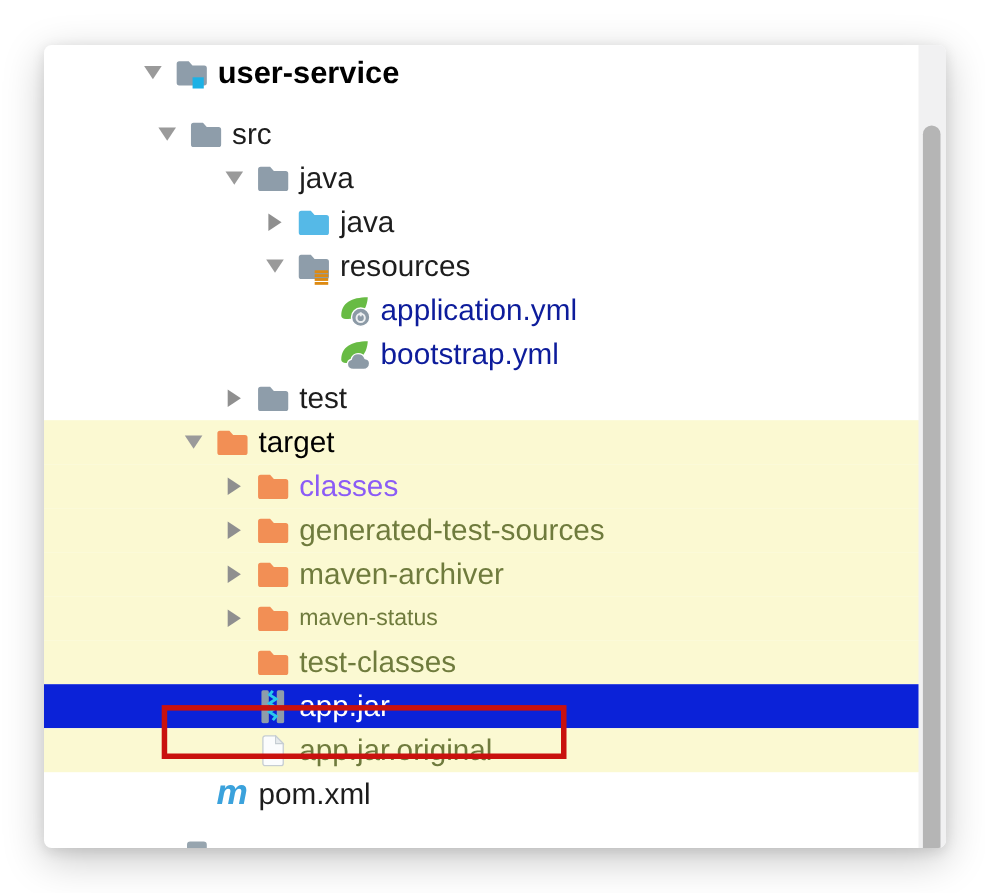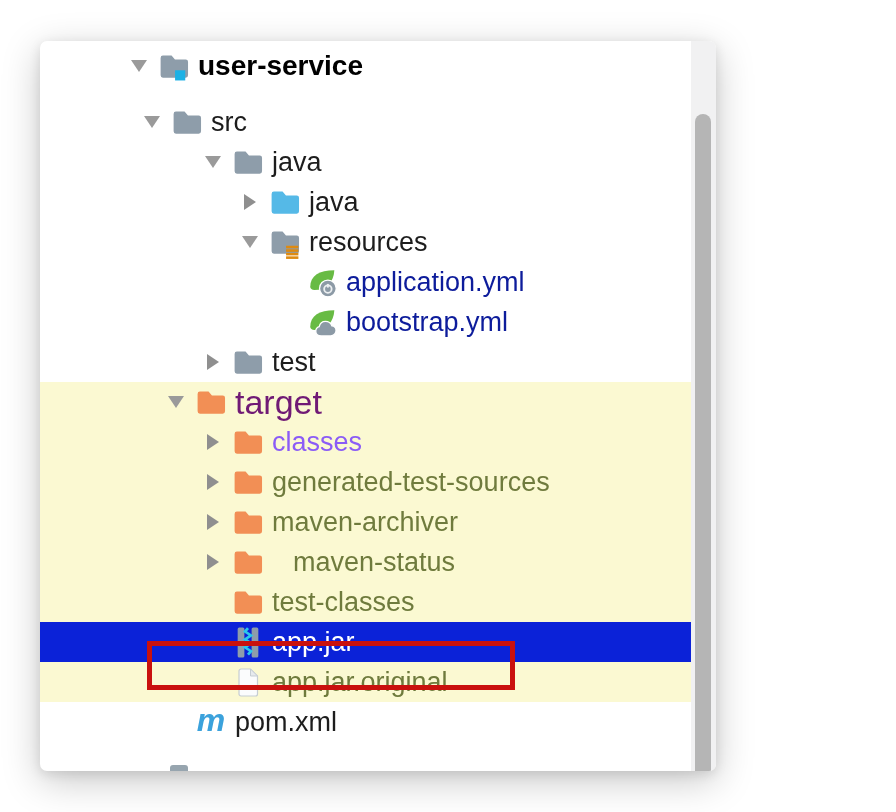--- a/index.html
+++ b/index.html
@@ -3,21 +3,21 @@
 <meta charset="utf-8">
 <style>
   html,body{margin:0;padding:0;}
   body{
     width:896px;height:812px;position:relative;overflow:hidden;
     background:#ffffff;
     font-family:"Liberation Sans", sans-serif;
     -webkit-font-smoothing:antialiased;
   }
   .panel{
-    position:absolute;left:40px;top:41px;width:676px;height:730px;
+    position:absolute;left:40px;top:41px;width:820px;height:730px;
     background:#ffffff;border-radius:7px;overflow:hidden;
     box-shadow:0 10px 38px rgba(0,0,0,.22), 0 3px 12px rgba(0,0,0,.10);
   }
   .rows{position:absolute;left:0;top:5px;width:100%;}
   .row{
     height:40px;display:flex;align-items:center;width:812px;
     box-sizing:border-box;white-space:nowrap;
   }
   .arrow{width:22px;height:40px;flex:none;display:flex;align-items:center;justify-content:center;}
   .arrow.down::before{
@@ -134,21 +134,21 @@
         </span>
         <span class="label" style="color: rgb(29, 29, 29); font-weight: 400; font-size: 27px;">test</span>
       </div>
       <div class="row" style="padding-left: 125px; background: rgb(251, 249, 210);">
         <span class="arrow down"></span>
         <span class="iconbox">
           <svg width="30" height="30" viewBox="0 0 28 28" style="overflow:visible">
             <path d="M1.5 6.5 a2.2 2.2 0 0 1 2.2 -2.2 h8 l3.2 3.6 h10 a2.2 2.2 0 0 1 2.2 2.2 v12.6 a2.2 2.2 0 0 1 -2.2 2.2 h-21.2 a2.2 2.2 0 0 1 -2.2 -2.2 z" fill="#F28F55"></path>
           </svg>
         </span>
-        <span class="label" style="color: #701a75; font-weight: 400; font-size: 34px;">target</span>
+        <span class="label" style="color: #000000; font-weight: 400; font-size: 27px;">target</span>
       </div>
       <div class="row" style="padding-left: 162px; background: rgb(251, 249, 210);">
         <span class="arrow right"></span>
         <span class="iconbox">
           <svg width="30" height="30" viewBox="0 0 28 28" style="overflow:visible">
             <path d="M1.5 6.5 a2.2 2.2 0 0 1 2.2 -2.2 h8 l3.2 3.6 h10 a2.2 2.2 0 0 1 2.2 2.2 v12.6 a2.2 2.2 0 0 1 -2.2 2.2 h-21.2 a2.2 2.2 0 0 1 -2.2 -2.2 z" fill="#F28F55"></path>
           </svg>
         </span>
         <span class="label" style="color: #8b5cf6; font-weight: 400; font-size: 27px;">classes</span>
       </div>
@@ -170,21 +170,21 @@
         </span>
         <span class="label" style="color: rgb(111, 123, 61); font-weight: 400; font-size: 27px;">maven-archiver</span>
       </div>
       <div class="row" style="padding-left: 162px; background: rgb(251, 249, 210);">
         <span class="arrow right"></span>
         <span class="iconbox">
           <svg width="30" height="30" viewBox="0 0 28 28" style="overflow:visible">
             <path d="M1.5 6.5 a2.2 2.2 0 0 1 2.2 -2.2 h8 l3.2 3.6 h10 a2.2 2.2 0 0 1 2.2 2.2 v12.6 a2.2 2.2 0 0 1 -2.2 2.2 h-21.2 a2.2 2.2 0 0 1 -2.2 -2.2 z" fill="#F28F55"></path>
           </svg>
         </span>
-        <span class="label" style="color: rgb(111, 123, 61); font-weight: 400; font-size: 27px; margin-left: 21px;">maven-status</span>
+        <span class="label" style="color: rgb(111, 123, 61); font-weight: 400; font-size: 21px;">maven-status</span>
       </div>
       <div class="row" style="padding-left: 162px; background: rgb(251, 249, 210);">
         <span class="arrow none"></span>
         <span class="iconbox">
           <svg width="30" height="30" viewBox="0 0 28 28" style="overflow:visible">
             <path d="M1.5 6.5 a2.2 2.2 0 0 1 2.2 -2.2 h8 l3.2 3.6 h10 a2.2 2.2 0 0 1 2.2 2.2 v12.6 a2.2 2.2 0 0 1 -2.2 2.2 h-21.2 a2.2 2.2 0 0 1 -2.2 -2.2 z" fill="#F28F55"></path>
           </svg>
         </span>
         <span class="label" style="color: rgb(111, 123, 61); font-weight: 400; font-size: 27px;">test-classes</span>
       </div>

